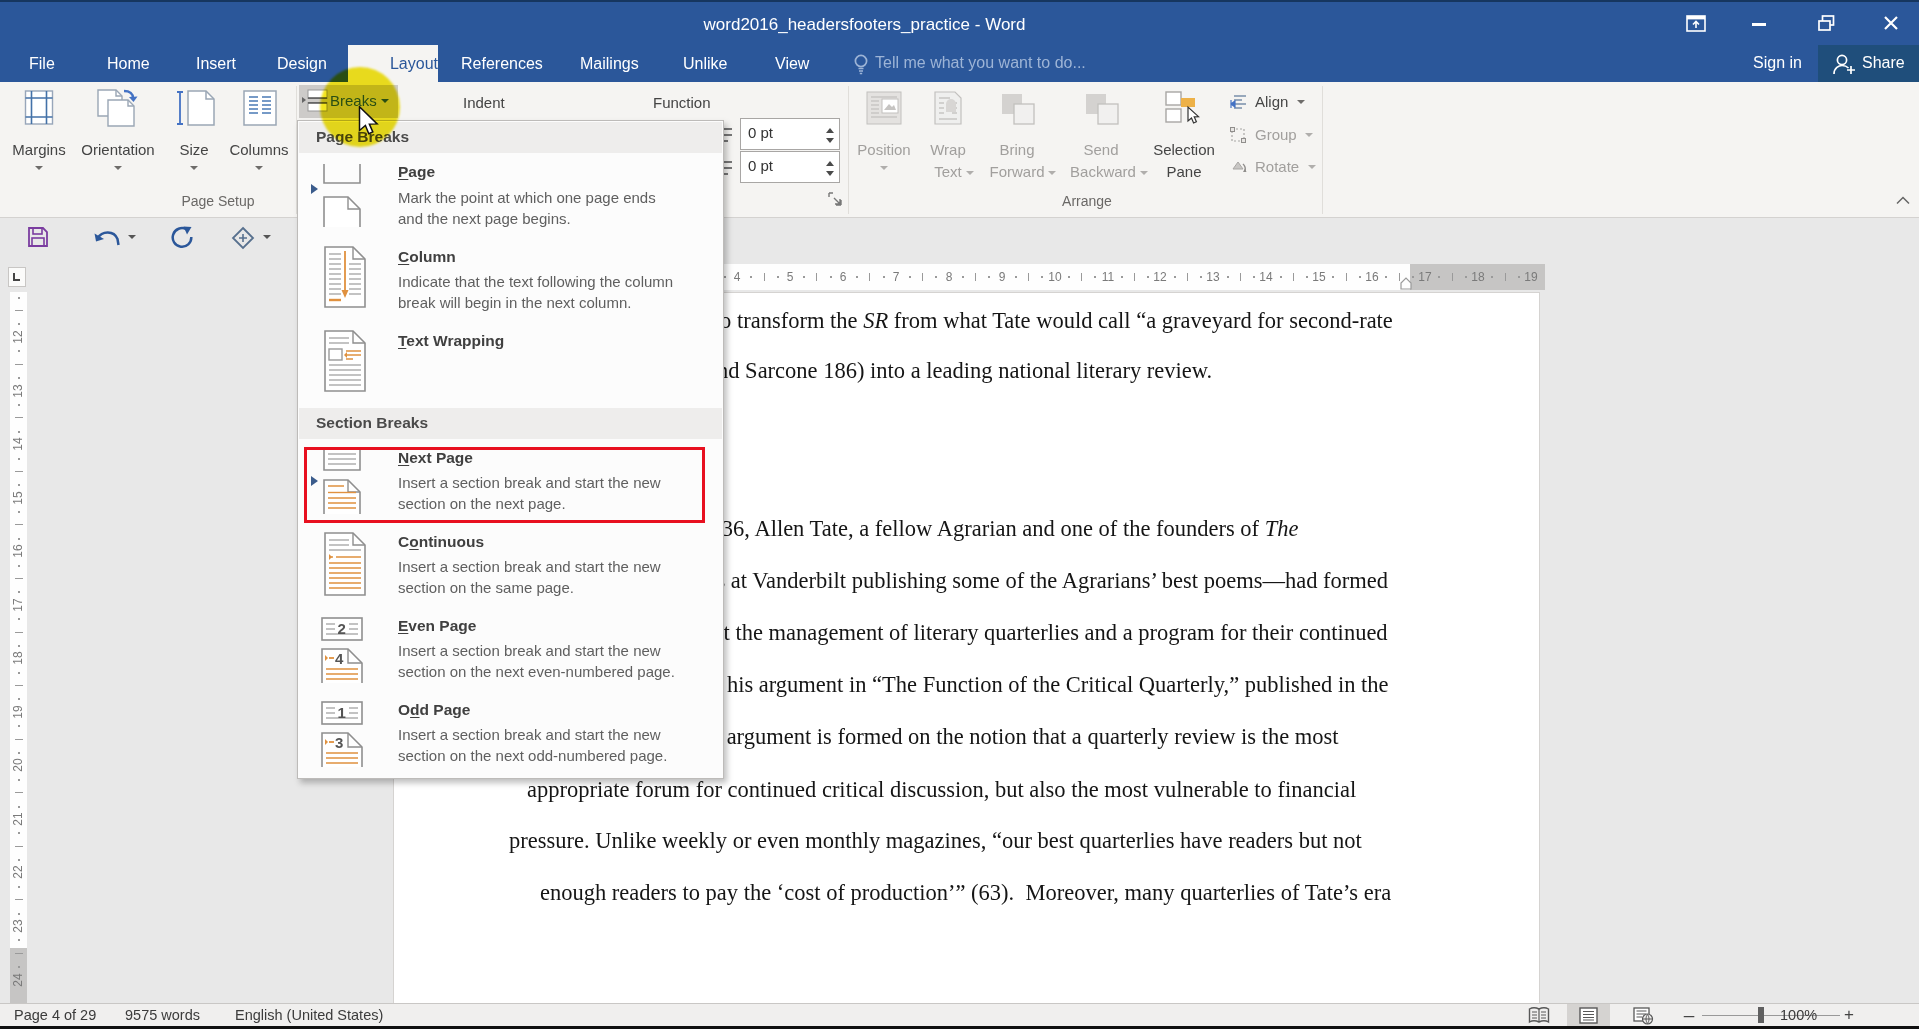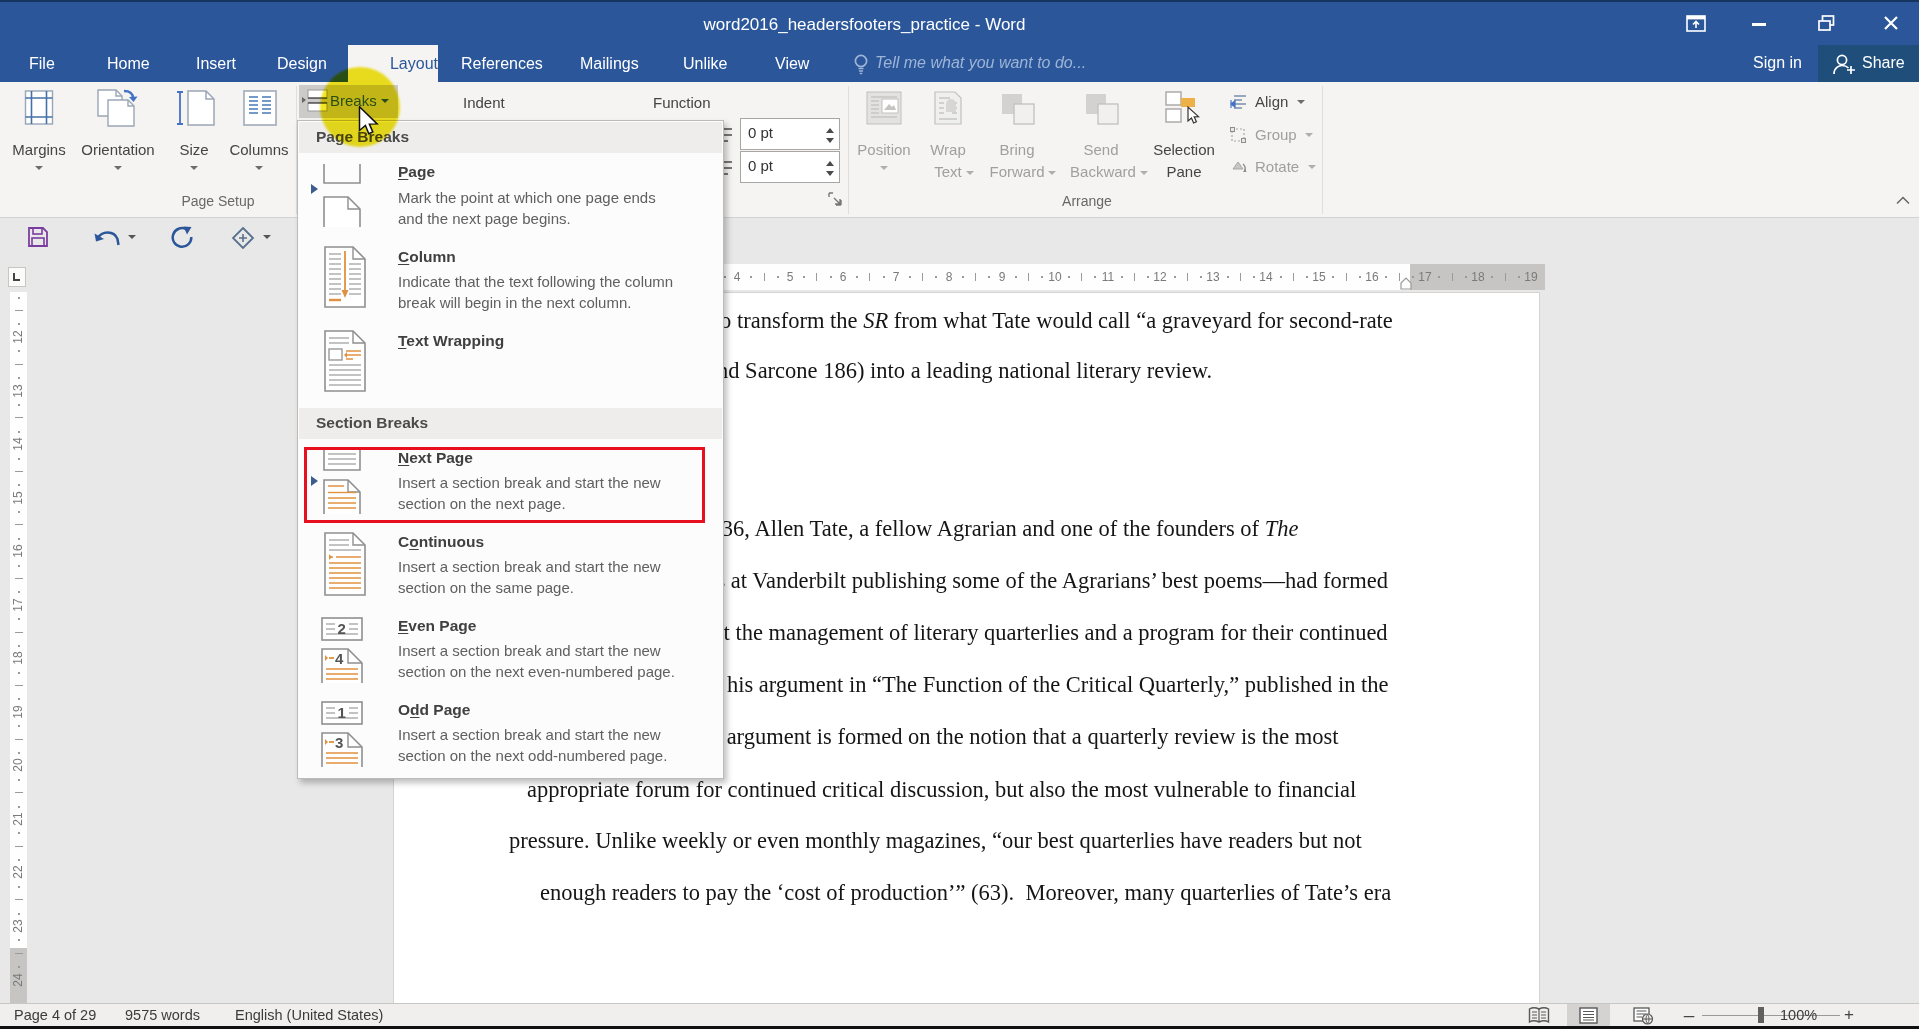--- a/index.html
+++ b/index.html
@@ -6,21 +6,21 @@
   html,body { width:1919px; height:1029px; overflow:hidden; }
   body { font-family:"Liberation Sans",sans-serif; background:#e8e8e8; position:relative; }
   .abs { position:absolute; }
   
   #titlebar { position:absolute; left:0; top:0; width:1919px; height:45px; background:#2b579a; border-top:2px solid #16365f; }
   #title { position:absolute; left:0; top:13px; width:1729px; text-align:center; color:#fff; font-size:17px; }
   
   #tabrow { position:absolute; left:0; top:45px; width:1919px; height:37px; background:#2b579a; }
   .tab { position:absolute; top:0; height:37px; line-height:37px; color:#fff; font-size:16px; }
   #tab-layout { position:absolute; left:348px; top:45px; width:90px; height:37px; background:#f5f4f2; color:#2b579a; text-align:right; line-height:37px; font-size:16px; }
-  #tellme { position:absolute; left:875px; top:0; height:37px; line-height:36px; color:#9db4d6; font-size:16px;font-style:italic; }
+  #tellme { position:absolute; left:875px; top:0; height:37px; line-height:36px; color:#9db4d6; font-size:16px; }
   #signin { position:absolute; left:1753px; top:0; height:37px; line-height:36px; color:#fff; font-size:16px; }
   #share { position:absolute; left:1818px; top:0; width:101px; height:37px; background:#1f4e7b; color:#fff; font-size:16px; line-height:36px; }
   
   #ribbon { position:absolute; left:0; top:82px; width:1919px; height:136px; background:#f5f4f2; border-bottom:1px solid #d4d2d0; }
   .gsep { position:absolute; top:4px; width:1px; height:128px; background:#e0deda; }
   .glabel { position:absolute; top:111px; font-size:14px; color:#6a6866; width:200px; text-align:center; }
   .biglabel { position:absolute; font-size:15px; color:#444; text-align:center; }
   .bcaret { position:absolute; width:0; height:0; border-left:4px solid transparent; border-right:4px solid transparent; border-top:4px solid #6e6c6a; }
   
   .spin { position:absolute; left:740px; width:100px; height:32px; background:#fff; border:1px solid #a8a6a4; font-size:15px; color:#333; }

